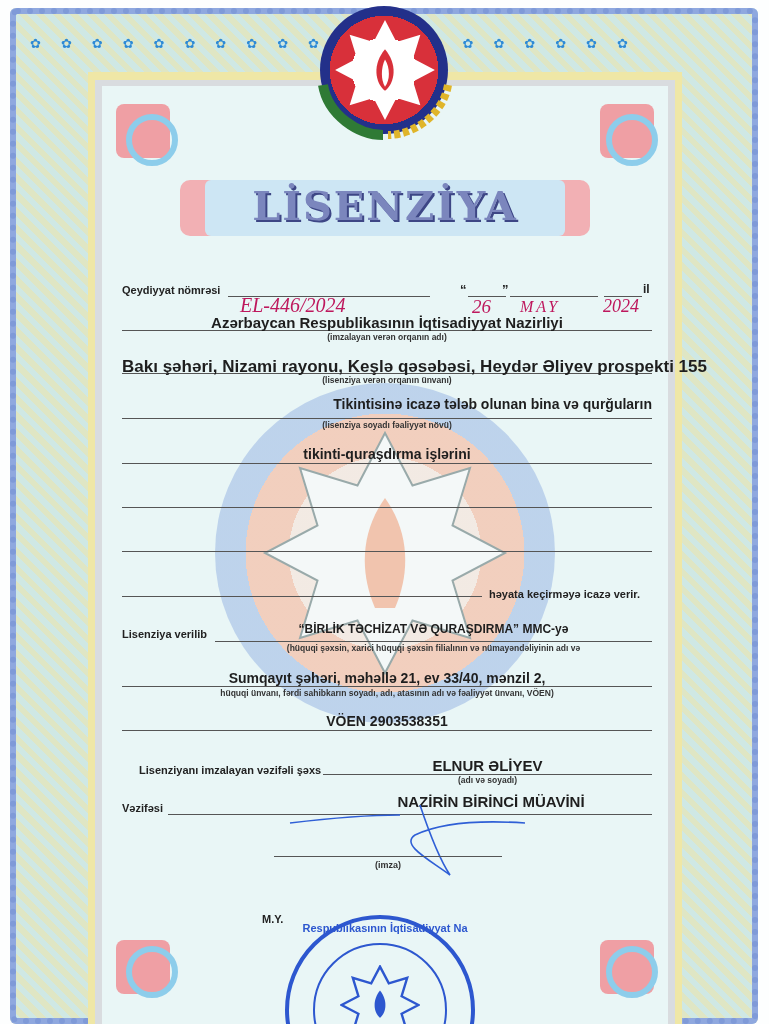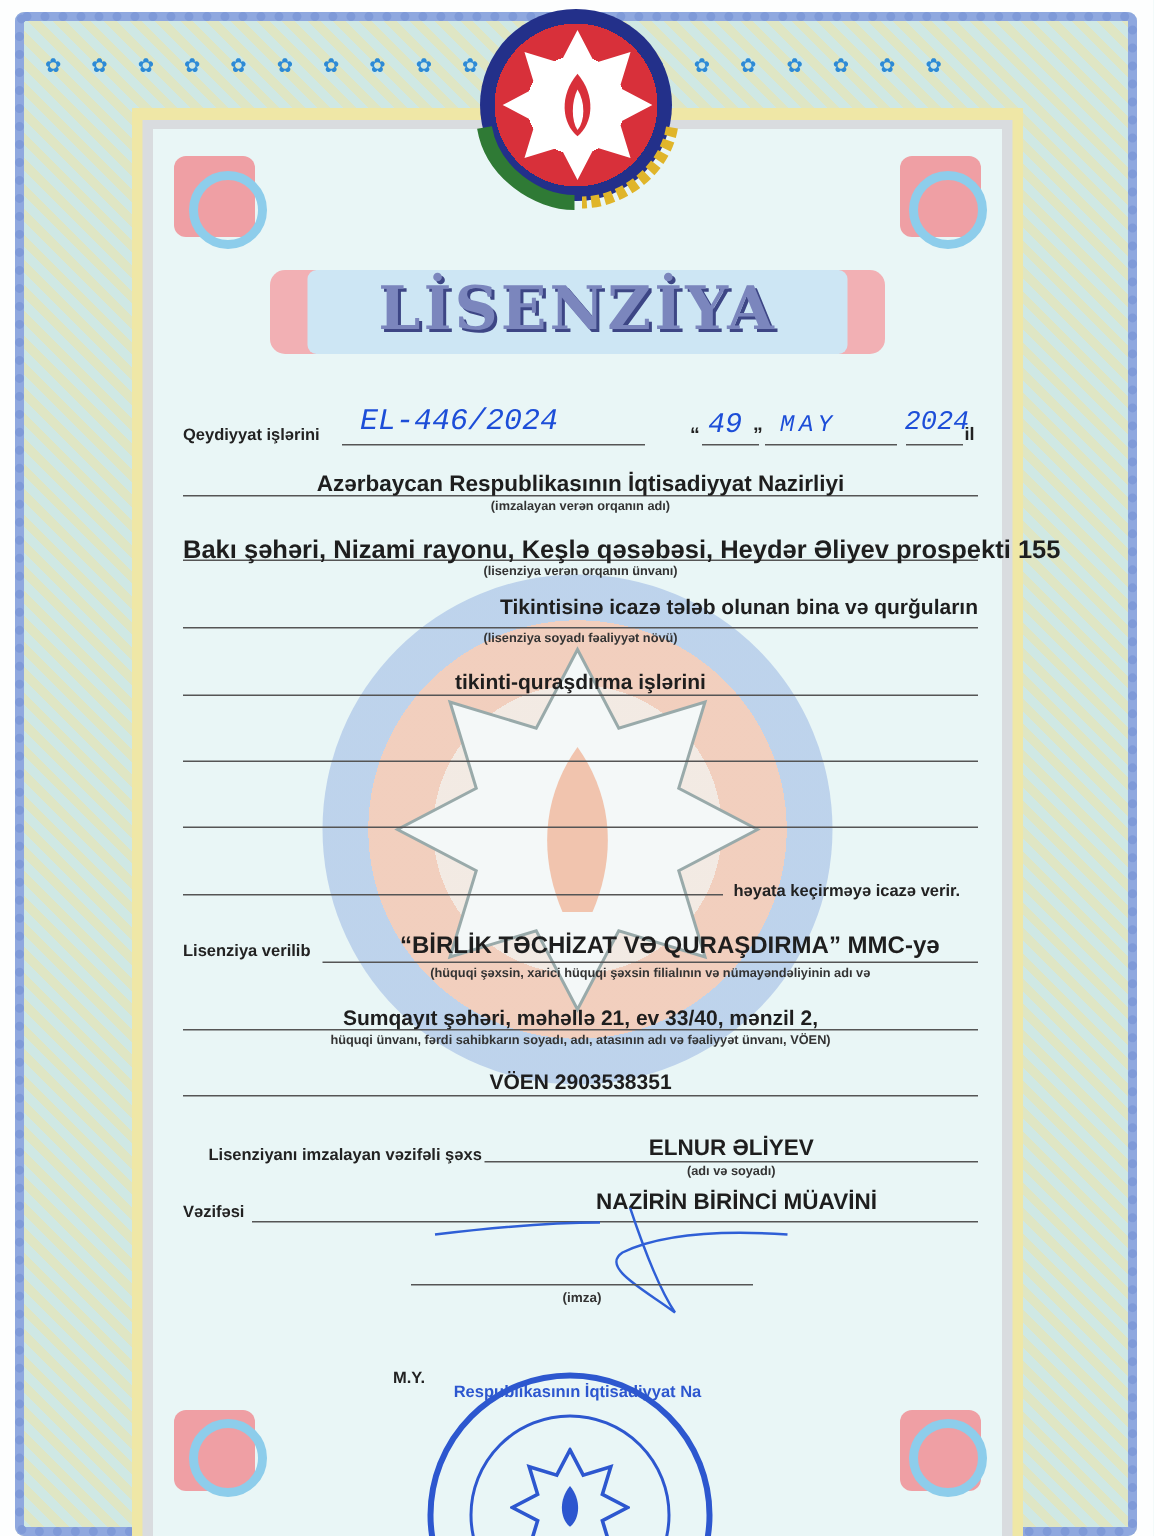--- a/index.html
+++ b/index.html
@@ -21,21 +21,21 @@
   .emblem{position:absolute;left:320px;top:6px;width:128px;height:128px;border-radius:50%;
      background:radial-gradient(circle,#fff 0 36%,#d8303a 36% 60%,#23308a 60% 84%,#c69a2a 84% 92%,transparent 92%);}
   .emblem-star{position:absolute;left:333px;top:18px;width:104px;height:104px;}
   .title-band{position:absolute;left:205px;top:180px;width:360px;height:56px;background:#cde6f4;border-radius:6px;}
   .title-heart-l,.title-heart-r{position:absolute;top:180px;width:60px;height:56px;background:#f2b0b4;border-radius:10px;}
   .title{position:absolute;left:215px;top:182px;width:340px;text-align:center;font-family:"DejaVu Serif",serif;font-weight:bold;font-size:40px;color:#7b86bd;letter-spacing:2px;text-shadow:2px 2px 0 #3d4685;}
   .lbl{position:absolute;font-size:11px;font-weight:bold;color:#222;white-space:nowrap;}
   .line{position:absolute;height:1px;background:#555;}
   .val{position:absolute;font-weight:bold;color:#1e1e1e;white-space:nowrap;text-align:center;}
   .cap{position:absolute;font-size:8.5px;font-weight:bold;color:#333;white-space:nowrap;text-align:center;}
-  .hand{position:absolute;font-family:Liberation Mono, monospace;color:#1d4ed8;font-size:19px;font-style:italic;white-space:nowrap;}
+  .hand{position:absolute;font-family:Liberation Serif, serif;color:#be185d;font-size:19px;font-style:italic;white-space:nowrap;margin-top:24px;}
   .stamp{position:absolute;left:285px;top:915px;width:190px;height:190px;border-radius:50%;border:4px solid #2d57cf;box-sizing:border-box;}
   .stamp-inner{position:absolute;left:313px;top:943px;width:134px;height:134px;border-radius:50%;border:2px solid #2d57cf;box-sizing:border-box;}
   .stamp-text{position:absolute;left:300px;top:922px;width:170px;text-align:center;font-size:11px;font-weight:bold;color:#2d57cf;}
 </style>
 </head>
 <body>
 
 <div class="outer-border"></div>
 <div class="scallop"></div>
 <div class="motif-row" style="left:30px;top:36px;width:710px;">✿✿✿✿✿✿✿✿✿✿✿✿✿✿✿✿✿✿✿✿</div>
@@ -75,26 +75,26 @@
 <svg style="position:absolute;left:318px;top:80px;width:135px;height:60px;" viewBox="0 0 135 60">
   <path d="M5 5 C10 35 40 55 65 55" stroke="#2f7a35" stroke-width="10" fill="none"></path>
   <path d="M130 5 C125 35 95 55 70 55" stroke="#e0b52a" stroke-width="8" fill="none" stroke-dasharray="6 3"></path>
 </svg>
 
 <div class="title-heart-l" style="left:180px;"></div>
 <div class="title-heart-r" style="left:530px;"></div>
 <div class="title-band"></div>
 <div class="title">LİSENZİYA</div>
 
-<div class="lbl" style="left:122px;top:284px;">Qeydiyyat işlərini</div>
+<div class="lbl" style="left:122px;top:284px;">Qeydiyyat nömrəsi</div>
 <div class="line" style="left:228px;top:296px;width:202px;"></div>
 <div class="hand" style="left:240px;top:270px;font-size:20px;">EL-446/2024</div>
 <div class="lbl" style="left:460px;top:282px;font-size:13px;">“</div>
 <div class="line" style="left:468px;top:296px;width:38px;"></div>
-<div class="hand" style="left:472px;top:272px;">49</div>
+<div class="hand" style="left:472px;top:272px;">26</div>
 <div class="lbl" style="left:502px;top:282px;font-size:13px;">”</div>
 <div class="line" style="left:510px;top:296px;width:88px;"></div>
 <div class="hand" style="left:520px;top:274px;font-size:16px;letter-spacing:3px;">MAY</div>
 <div class="line" style="left:604px;top:296px;width:38px;"></div>
 <div class="hand" style="left:603px;top:272px;font-size:18px;">2024</div>
 <div class="lbl" style="left:643px;top:282px;font-size:12px;">il</div>
 
 <div class="line" style="left:122px;top:330px;width:530px;"></div>
 <div class="val" style="left:122px;top:314px;width:530px;font-size:15px;">Azərbaycan Respublikasının İqtisadiyyat Nazirliyi</div>
 <div class="cap" style="left:122px;top:332px;width:530px;">(imzalayan verən orqanın adı)</div>
@@ -108,21 +108,21 @@
 <div class="cap" style="left:122px;top:420px;width:530px;">(lisenziya soyadı fəaliyyət növü)</div>
 <div class="line" style="left:122px;top:463px;width:530px;"></div>
 <div class="val" style="left:122px;top:446px;width:530px;font-size:14px;">tikinti-quraşdırma işlərini</div>
 <div class="line" style="left:122px;top:507px;width:530px;"></div>
 <div class="line" style="left:122px;top:551px;width:530px;"></div>
 <div class="line" style="left:122px;top:596px;width:360px;"></div>
 <div class="lbl" style="left:489px;top:588px;">həyata keçirməyə icazə verir.</div>
 
 <div class="lbl" style="left:122px;top:628px;">Lisenziya verilib</div>
 <div class="line" style="left:215px;top:641px;width:437px;"></div>
-<div class="val" style="left:228px;top:622px;width:437px;font-size:16px;">“BİRLİK TƏCHİZAT VƏ QURAŞDIRMA” MMC-yə</div>
+<div class="val" style="left:215px;top:622px;width:437px;font-size:12px;">“BİRLİK TƏCHİZAT VƏ QURAŞDIRMA” MMC-yə</div>
 <div class="cap" style="left:215px;top:643px;width:437px;">(hüquqi şəxsin, xarici hüquqi şəxsin filialının və nümayəndəliyinin adı və</div>
 <div class="line" style="left:122px;top:686px;width:530px;"></div>
 <div class="val" style="left:122px;top:670px;width:530px;font-size:14px;">Sumqayıt şəhəri, məhəllə 21, ev 33/40, mənzil 2,</div>
 <div class="cap" style="left:122px;top:688px;width:530px;">hüquqi ünvanı, fərdi sahibkarın soyadı, adı, atasının adı və fəaliyyət ünvanı, VÖEN)</div>
 <div class="line" style="left:122px;top:730px;width:530px;"></div>
 <div class="val" style="left:122px;top:713px;width:530px;font-size:14px;">VÖEN 2903538351</div>
 
 <div class="lbl" style="left:139px;top:764px;">Lisenziyanı imzalayan vəzifəli şəxs</div>
 <div class="line" style="left:323px;top:774px;width:329px;"></div>
 <div class="val" style="left:323px;top:757px;width:329px;font-size:15px;text-align:center;">ELNUR ƏLİYEV</div>

